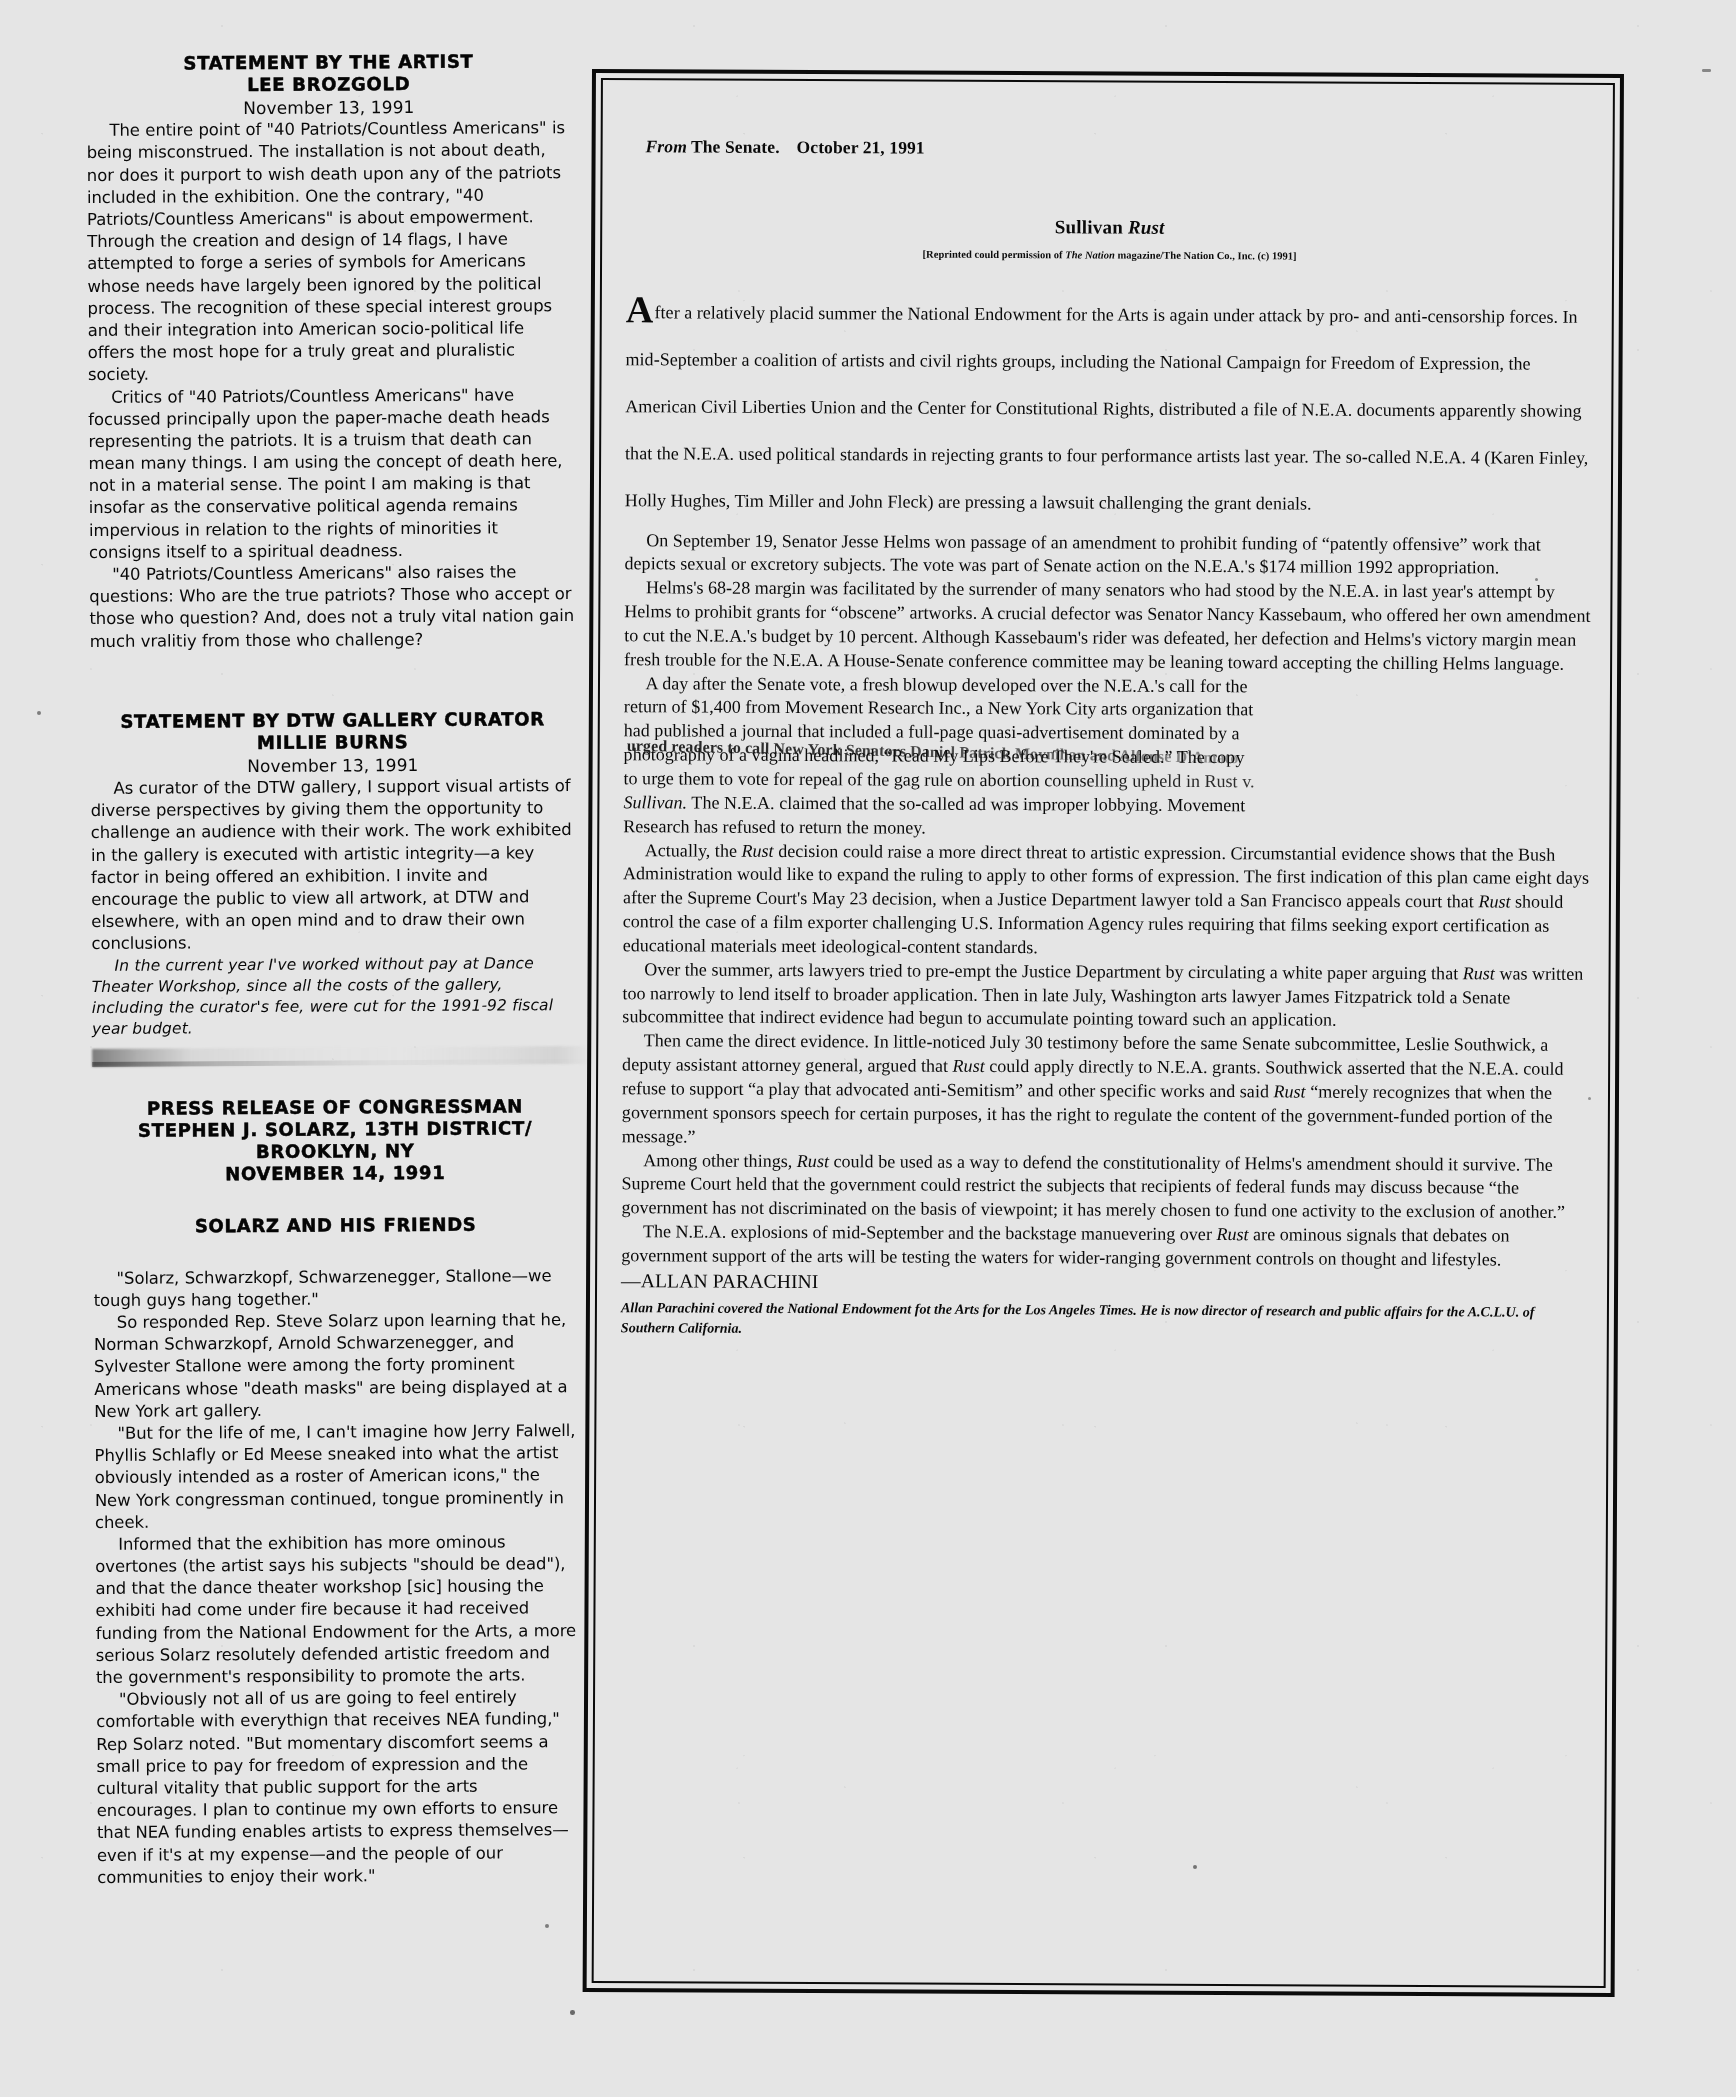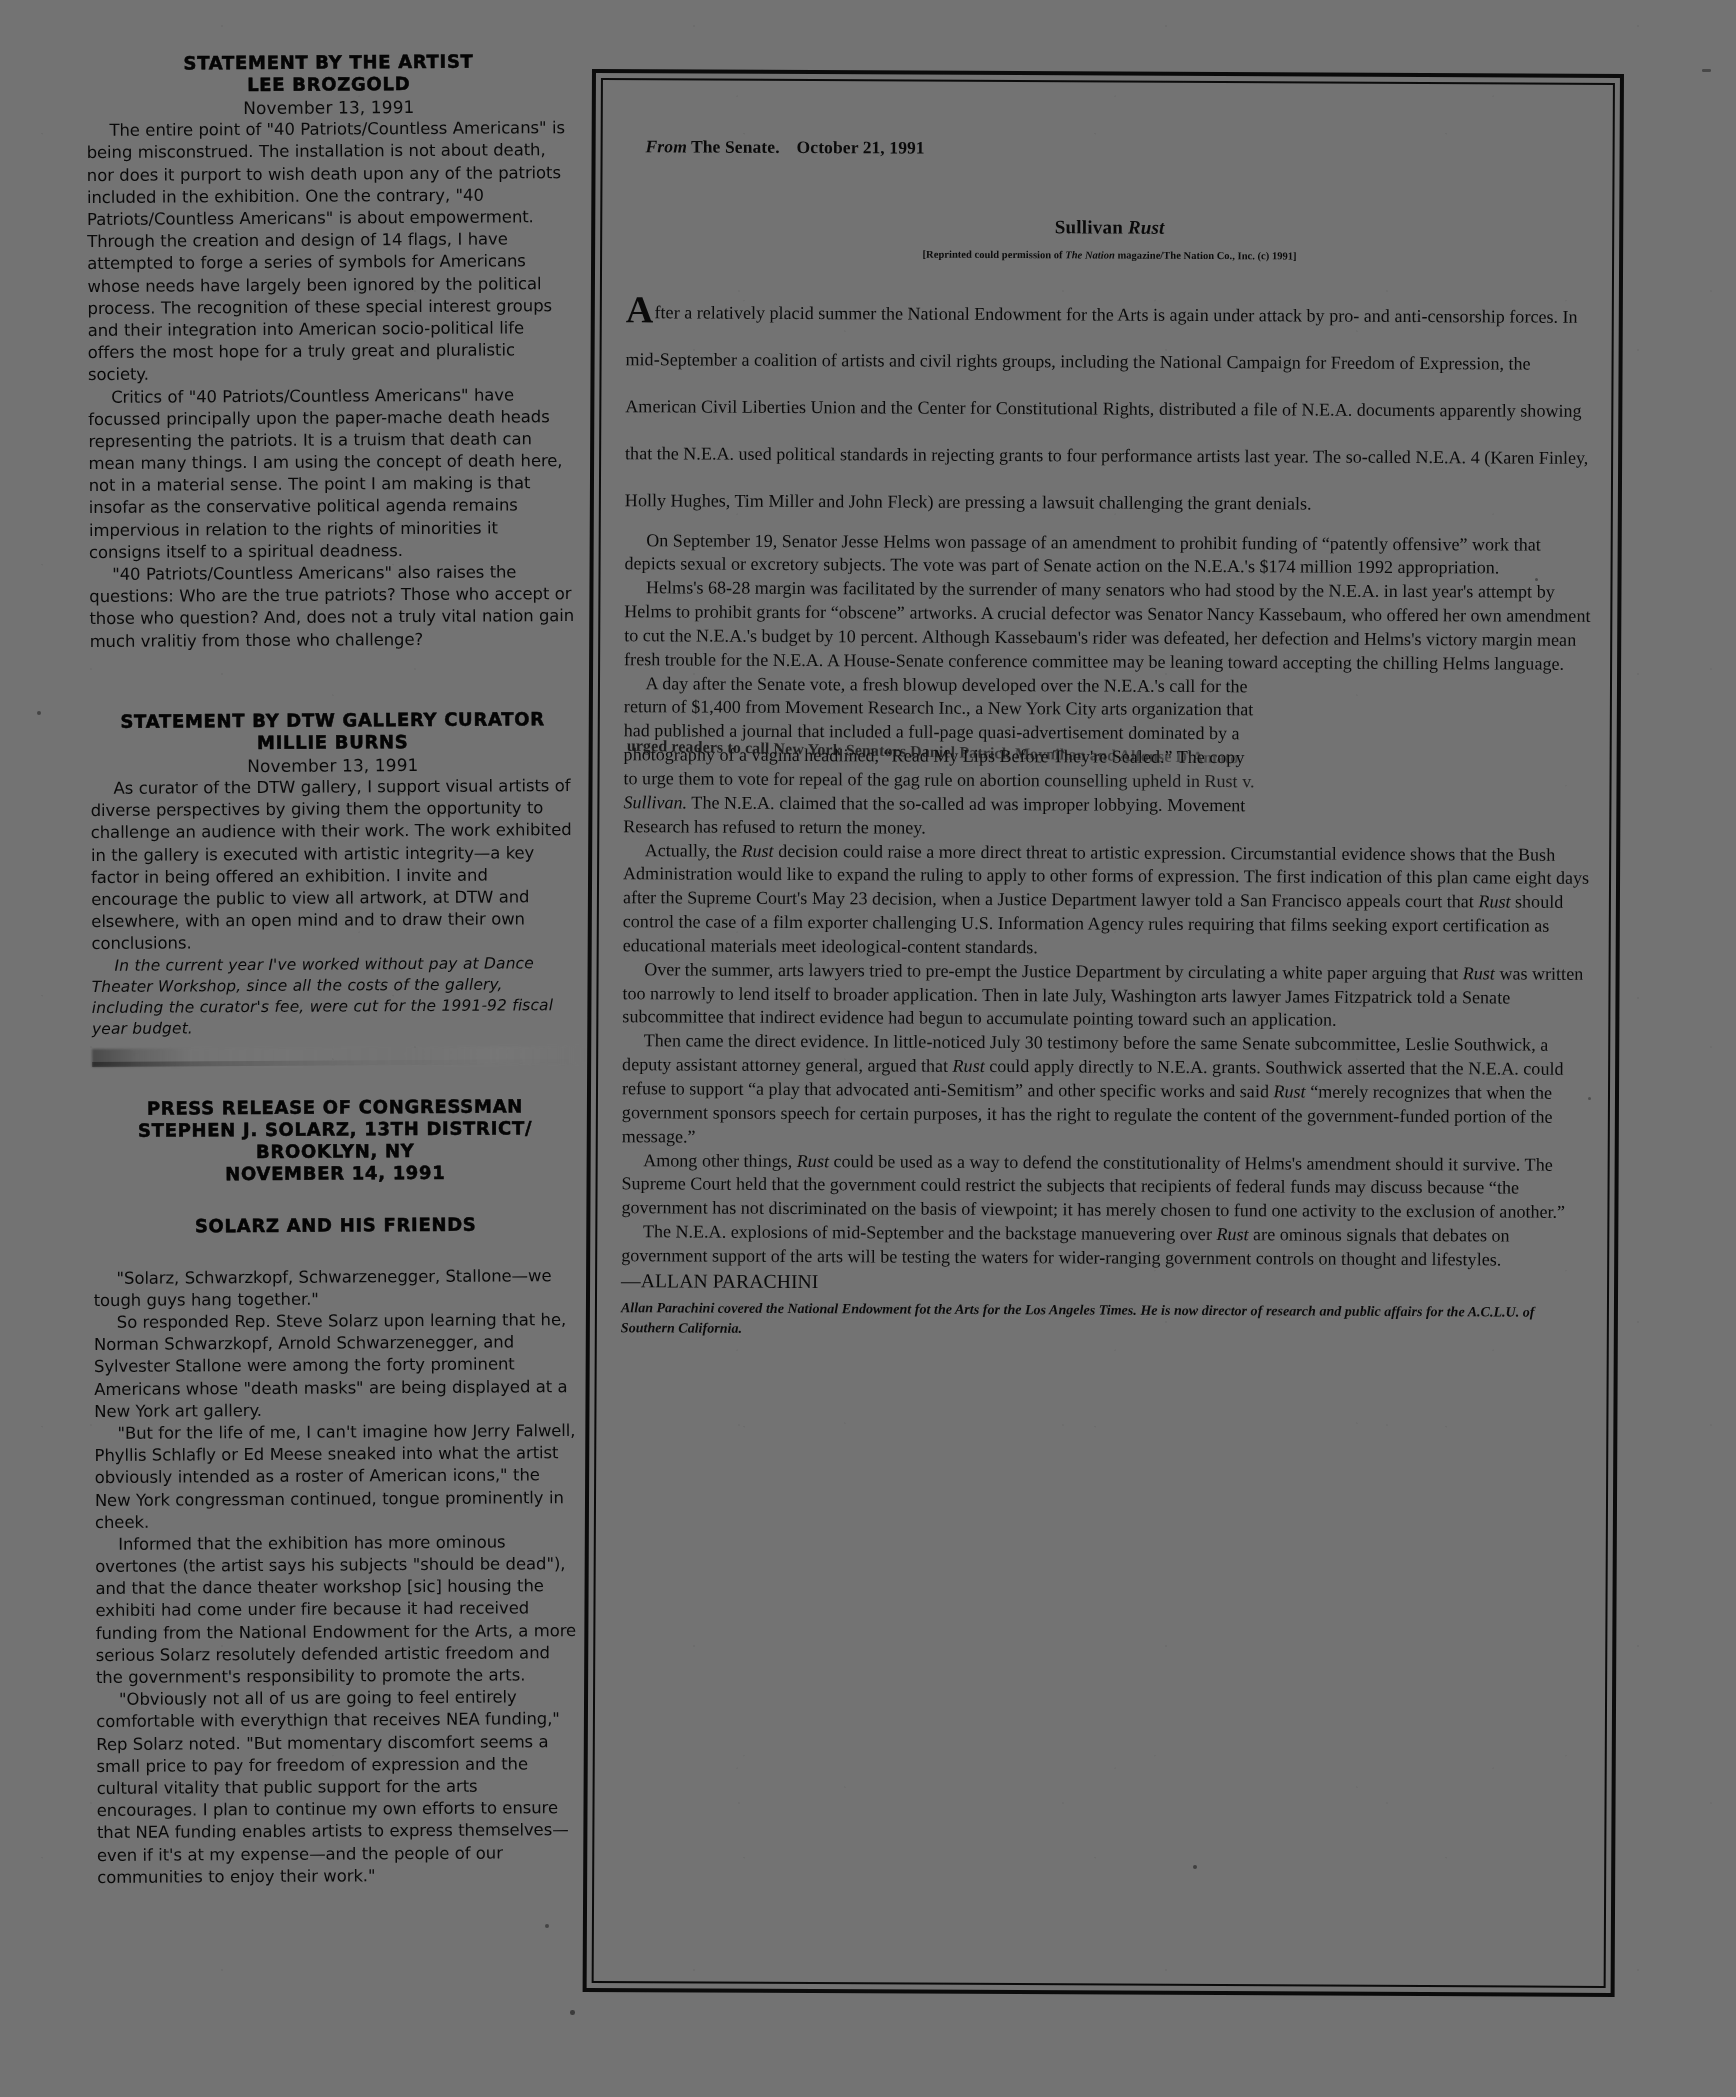--- a/index.html
+++ b/index.html
@@ -4,21 +4,21 @@
 <style>
   html, body {
     margin: 0;
     padding: 0;
     background: #ffffff;
   }
   .page {
     position: relative;
     width: 1737px;
     height: 2097px;
-    background: #737373;
+    background: #e5e5e5;
     overflow: hidden;
     font-family: "Liberation Serif", serif;
   }
 
   
   .grain {
     position: absolute;
     inset: 0;
     pointer-events: none;
     opacity: .55;

